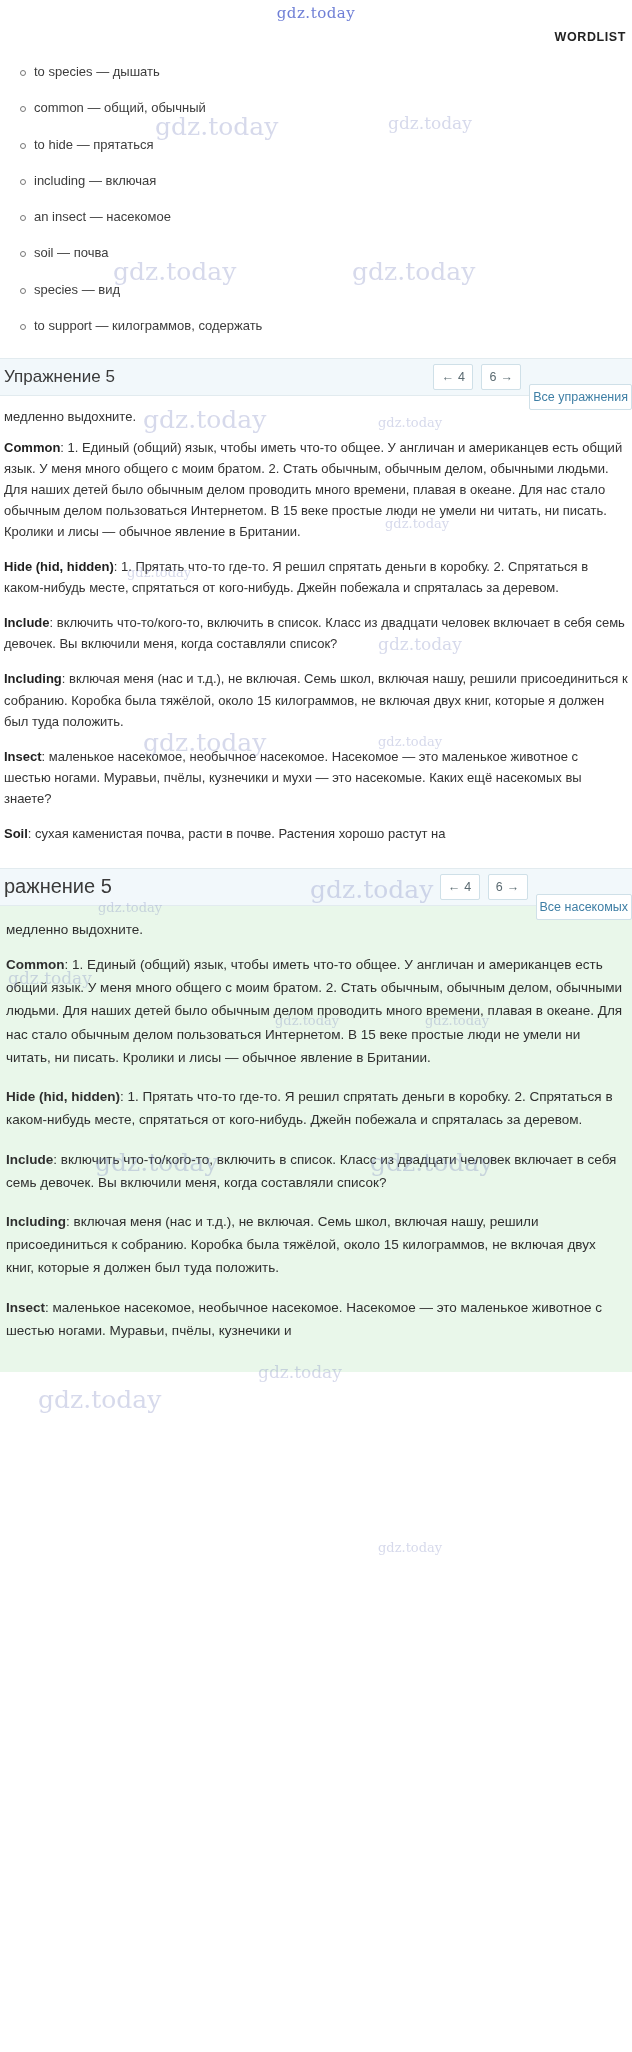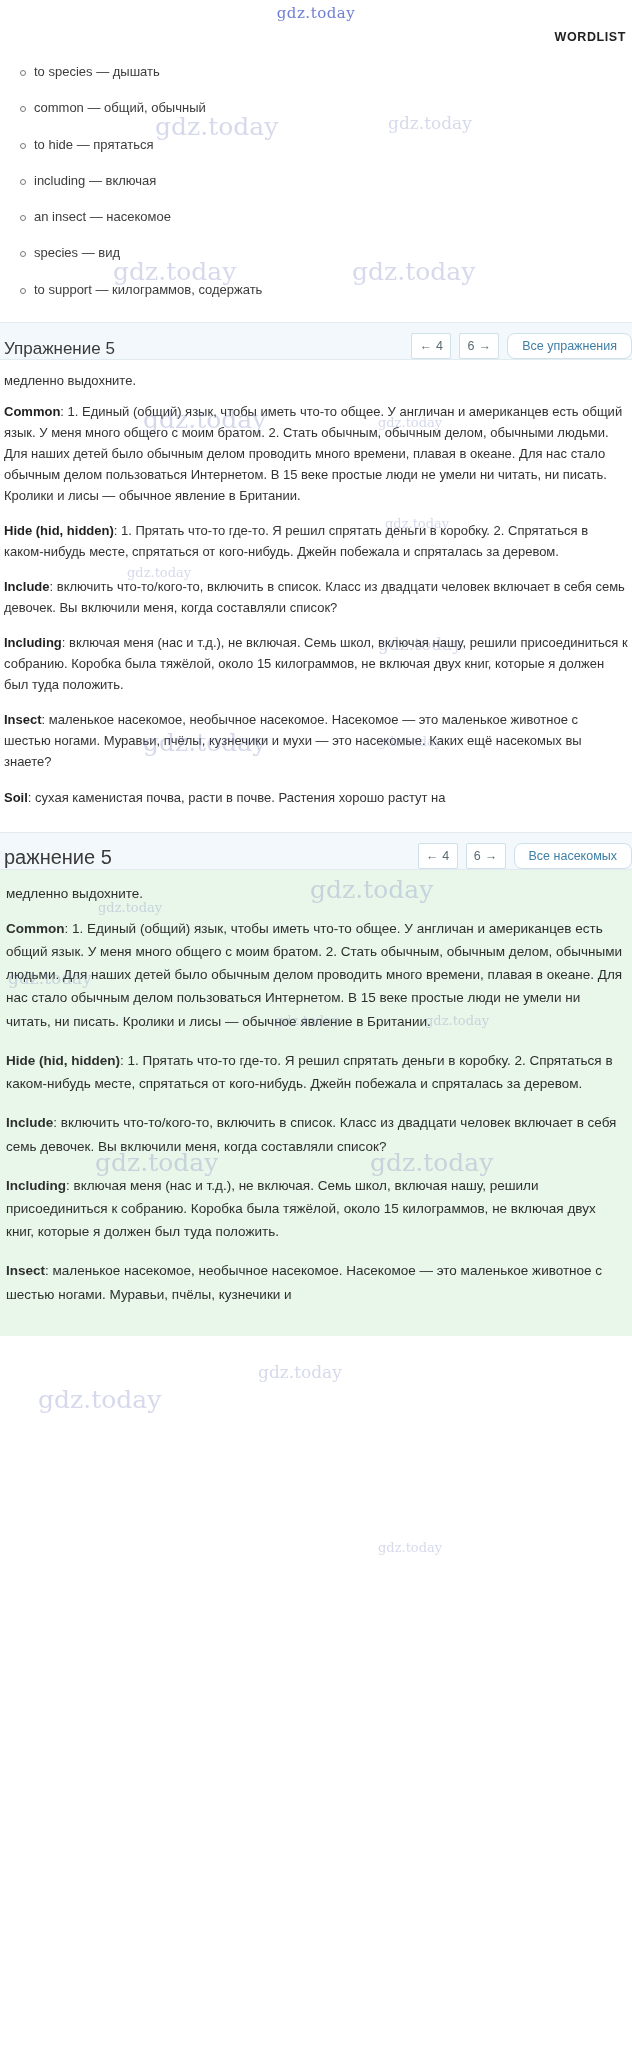--- a/index.html
+++ b/index.html
@@ -56,21 +56,21 @@
     border-radius: 50%;
   }
 
   .ex-header {
     margin-top: 14px;
     background: #f2f8fb;
     border-top: 1px solid #e2ebef;
     border-bottom: 1px solid #e2ebef;
     height: 38px;
     display: flex;
-    align-items: flex-end;
+    align-items: center;
     padding: 0 0 0 4px;
     position: relative;
   }
   .ex-title {
     font-size: 17px;
     color: #3a3a3a;
     flex: 1;
   }
   .nav-btn {
     min-width: 40px;
@@ -88,22 +88,22 @@
   }
   .all-btn {
     height: 26px;
     border: 1px solid #cfe0e8;
     background: #ffffff;
     color: #3f7fa5;
     font-size: 12.5px;
     display: flex;
     align-items: center;
     justify-content: center;
-    padding: 0 14px;
-    border-radius: 8px;
+    padding: 0 3px;
+    border-radius: 2px;
     white-space: nowrap;
     margin-top: 40px;
   }
 
   .answer-body {
     padding: 6px 4px 10px 4px;
     font-size: 13px;
     line-height: 1.62;
     color: #333;
   }
@@ -149,20 +149,21 @@
   </div>
 
   <div class="section-title">WORDLIST</div>
 
   <ul class="wordlist">
     <li>to species — дышать</li>
     <li>common — общий, обычный</li>
     <li>to hide — прятаться</li>
     <li>including — включая</li>
     <li>an insect — насекомое</li>
+    <li>soil — почва</li>
     <li>species — вид</li>
     <li>to support — килограммов, содержать</li>
   </ul>
 
   <div class="ex-header">
     <div class="ex-title">Упражнение 5</div>
     <div class="nav-btn">
       <span>←</span>
       <span>4</span>
     </div>

